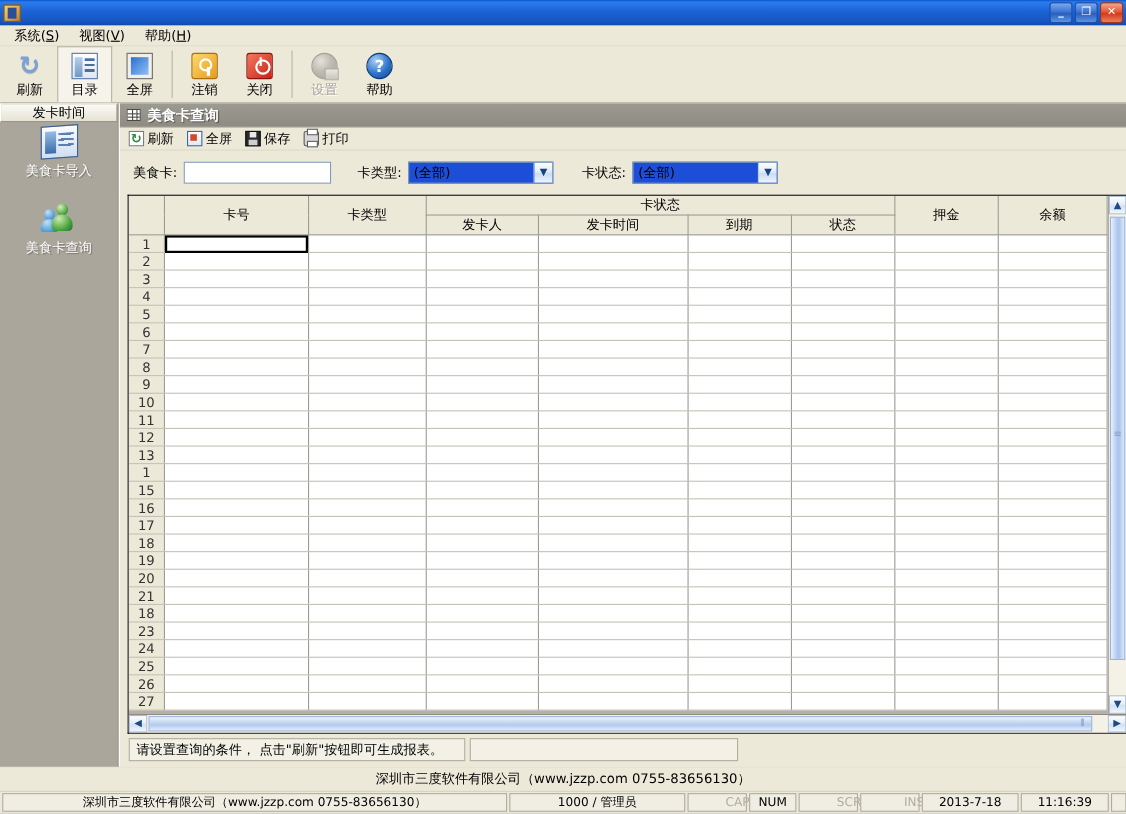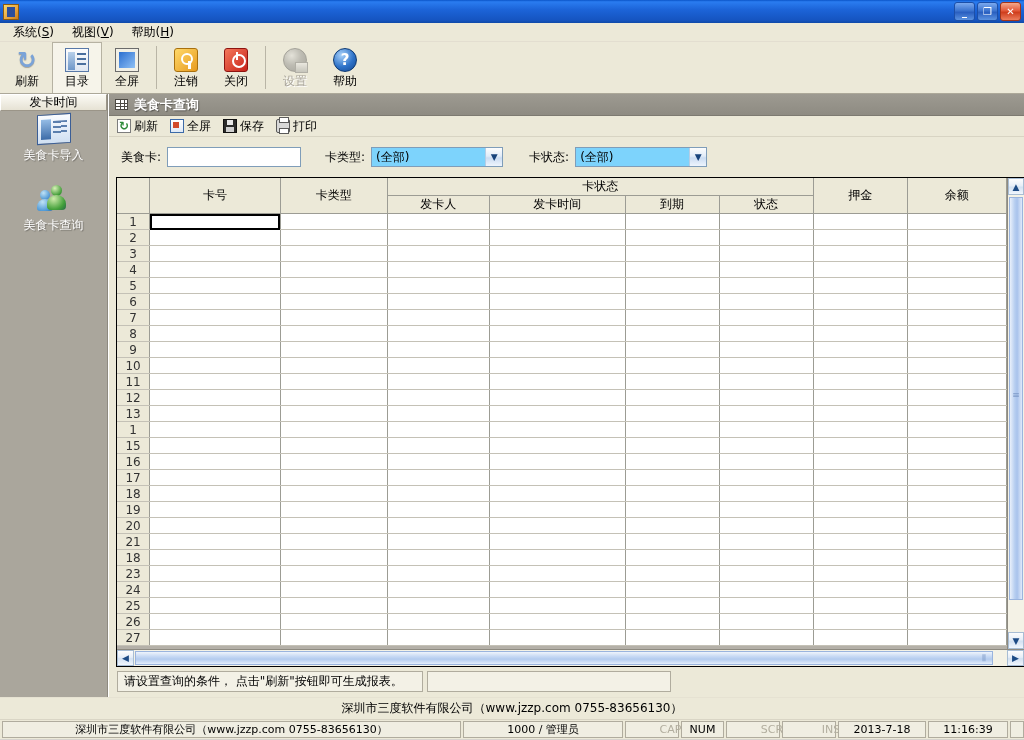--- a/index.html
+++ b/index.html
@@ -280,21 +280,21 @@
     padding: 0 0 0 12px; gap: 6px;
     background: #ece9d8;
   }
   .flabel { font-size: 12px; color: #000; }
   .ftext {
     width: 134px; height: 20px;
     border: 1px solid #7f9db9; background: #fff;
     font-size: 12px; padding: 1px 3px;
   }
   .fsel {
-    height: 20px; border: 1px solid #7f9db9; background: #7dd3fc;
+    height: 20px; border: 1px solid #7f9db9; background: #1d4ed8;
     display: flex; align-items: center; justify-content: space-between;
     font-size: 12px; padding-left: 4px;
   }
   .fsel.w1 { width: 132px; margin-right: 20px; }
   .fsel.w2 { width: 132px; }
   .fsel .arrow {
     width: 17px; height: 18px; flex: none;
     background: linear-gradient(to bottom,#fdfdfd,#e2ecf8 45%,#cbdcf2 55%,#eef5fd);
     border-left: 1px solid #b6cde4;
     display: flex; align-items: center; justify-content: center;

